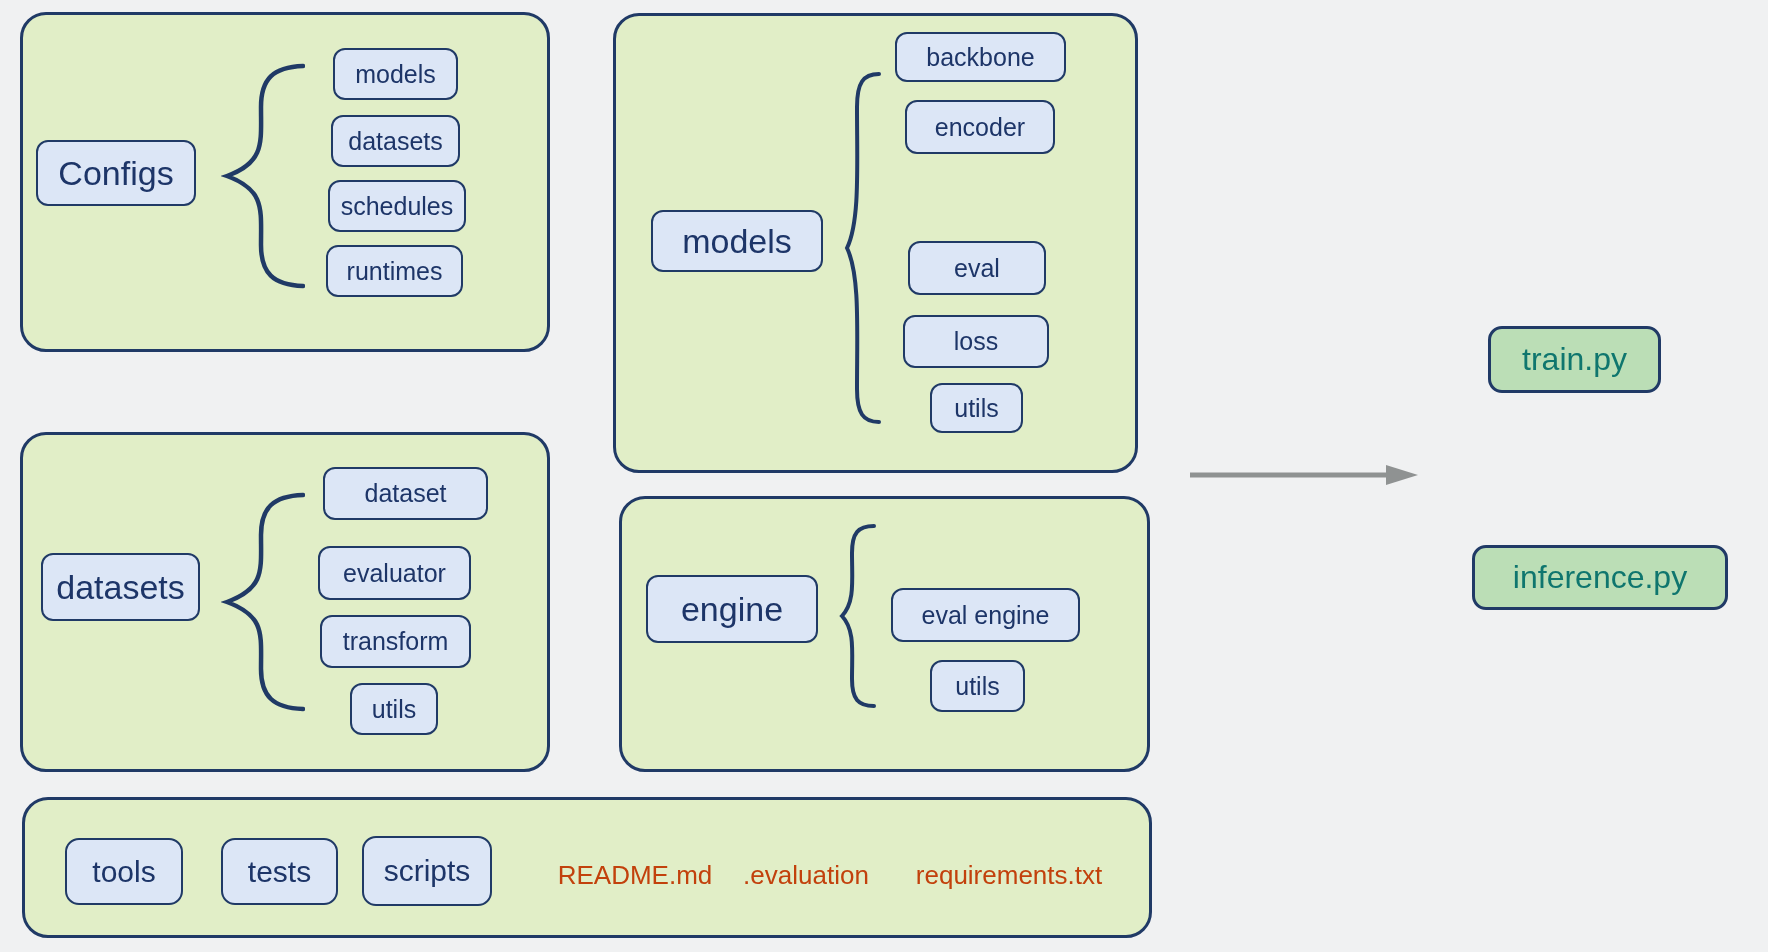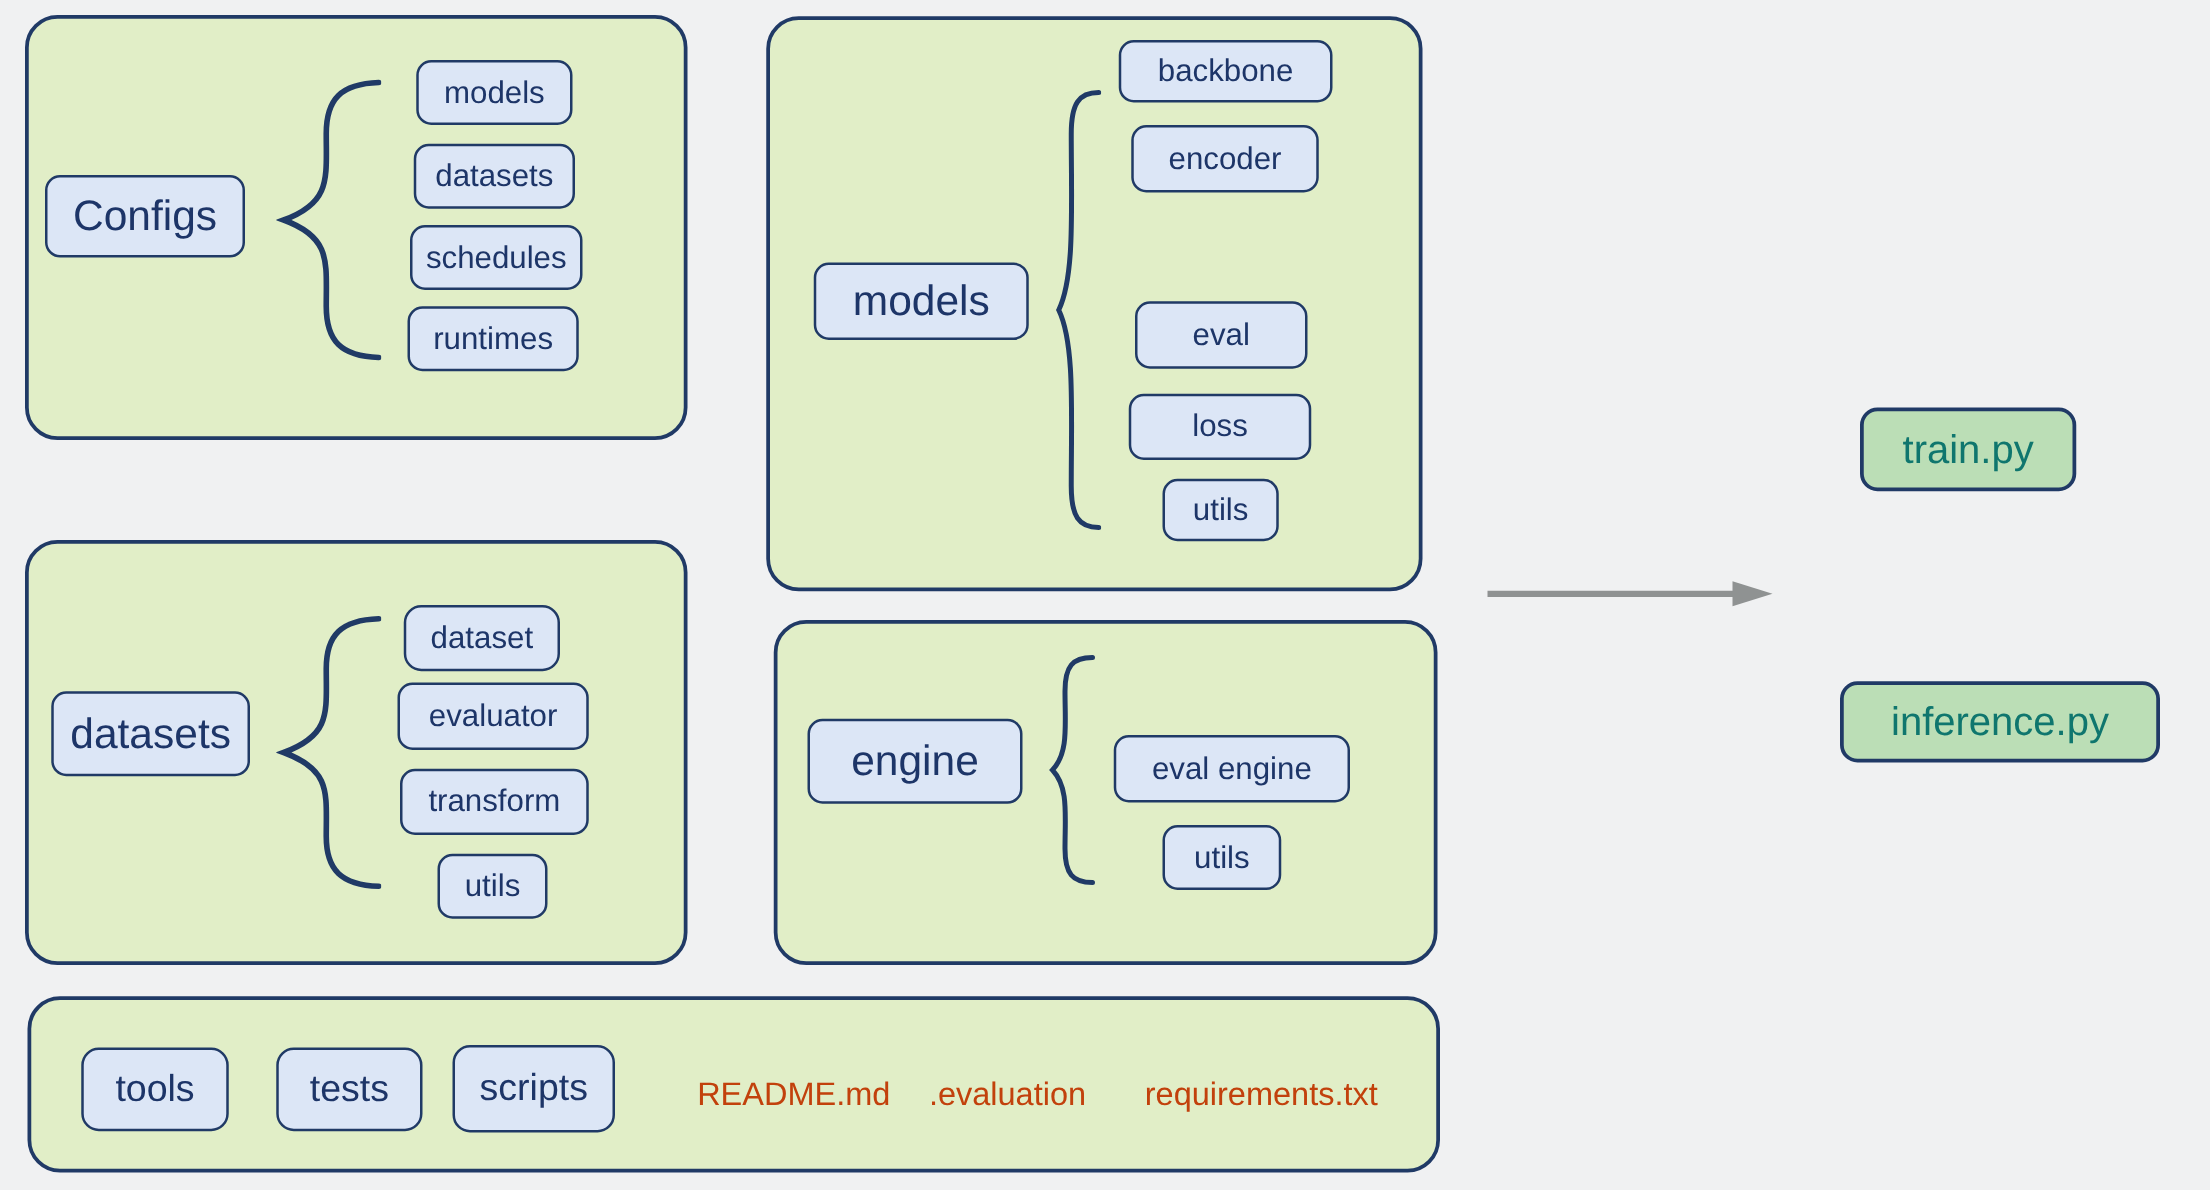--- a/index.html
+++ b/index.html
@@ -82,21 +82,21 @@
     <div class="node child-node" style="left:292px; top:225px; width:138px; height:54px;">eval</div>
     <div class="node child-node" style="left:287px; top:299px; width:146px; height:53px;">loss</div>
     <div class="node child-node" style="left:314px; top:367px; width:93px;  height:50px;">utils</div>
   </section>
 
   <section class="group" style="left:20px; top:432px; width:530px; height:340px;">
     <div class="node parent-node" style="left:18px; top:118px; width:159px; height:68px;">datasets</div>
     <svg class="brace" style="left:198px; top:57px;" width="84" height="220" viewBox="0 0 84 220">
       <path d="M 82 3 C 52 4 40 16 40 43 C 40 78 44 96 6 110 C 44 124 40 142 40 177 C 40 204 52 216 82 217" fill="none" stroke="#203a66" stroke-width="4.5" stroke-linecap="round"></path>
     </svg>
-    <div class="node child-node" style="left:300px; top:49px;  width:125px; height:53px;border-radius:14px;">dataset</div>
+    <div class="node child-node" style="left:300px; top:32px;  width:165px; height:53px;">dataset</div>
     <div class="node child-node" style="left:295px; top:111px; width:153px; height:54px;text-align:right;">evaluator</div>
     <div class="node child-node" style="left:297px; top:180px; width:151px; height:53px;">transform</div>
     <div class="node child-node" style="left:327px; top:248px; width:88px;  height:52px;">utils</div>
   </section>
 
   <section class="group" style="left:619px; top:496px; width:531px; height:276px;">
     <div class="node parent-node" style="left:24px; top:76px; width:172px; height:68px;">engine</div>
     <svg class="brace" style="left:216px; top:24px;" width="38" height="186" viewBox="0 0 38 186">
       <path d="M 36 3 C 20 3 14 10 14 30 C 14 58 17 79 4 93 C 17 107 14 128 14 156 C 14 176 20 183 36 183" fill="none" stroke="#203a66" stroke-width="4" stroke-linecap="round"></path>
     </svg>

